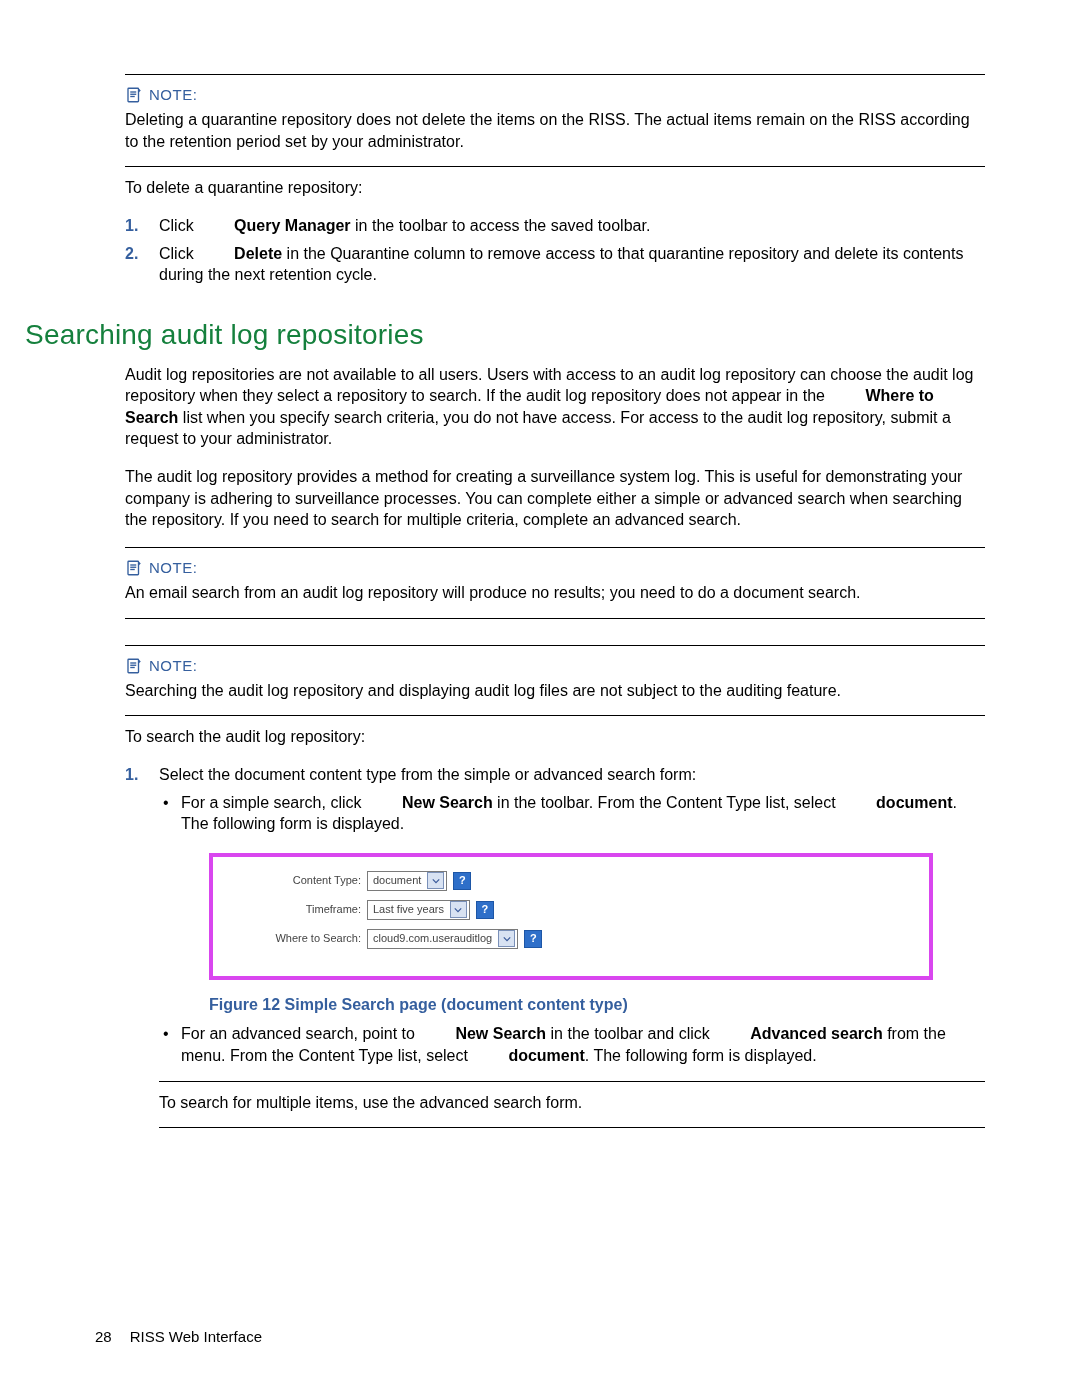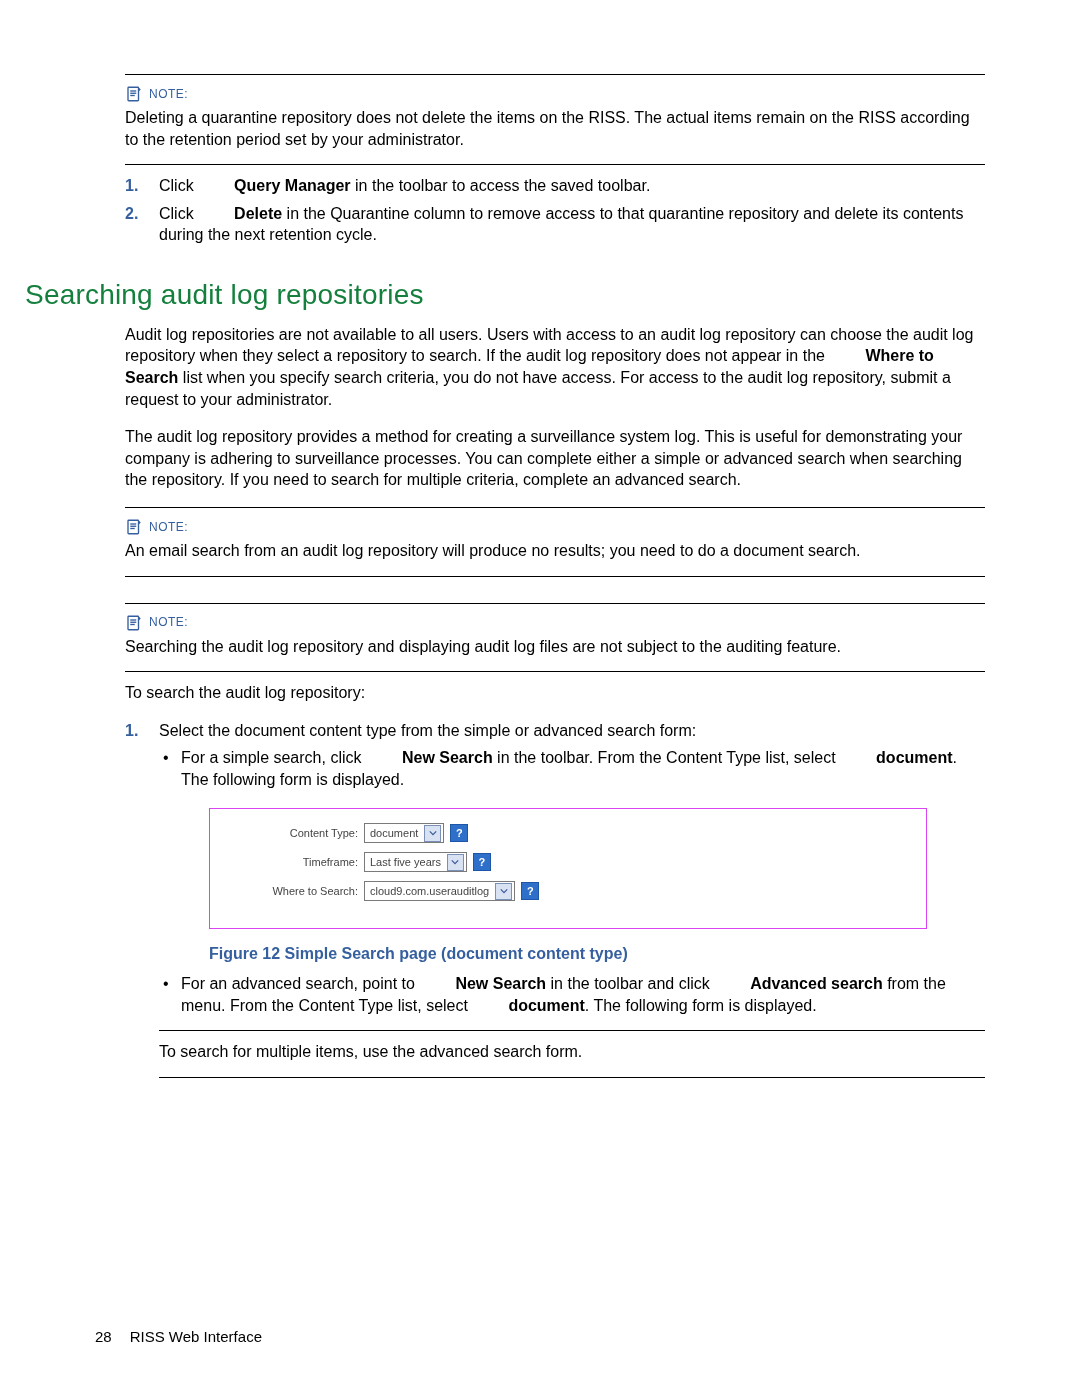--- a/index.html
+++ b/index.html
@@ -18,21 +18,21 @@
   .content-block { margin-left: 30px; }
   hr.rule {
     border: none;
     border-top: 1px solid #000;
     margin: 14px 0 10px 0;
   }
   .callout-hdr {
     display: flex;
     align-items: center;
     gap: 6px;
-    font-size: 12px;
+    font-size: 15px;
     letter-spacing: .5px;
   }
   .callout-hdr svg { flex: 0 0 auto; }
   .note-color { color: #355f9e; }
   .tip-color  { color: #355f9e; }
   .callout-body { margin: 4px 0 0 0; }
   .after-callout { margin-top: 10px; }
 
   ol.num {
     list-style: none;
@@ -74,21 +74,21 @@
   }
   .bold { font-weight: bold; margin-left: 36px; }
   .figure-caption {
     color: #355f9e;
     font-weight: bold;
     font-size: 16px;
     margin: 14px 0 8px 50px;
   }
   .figure-wrap { margin: 18px 0 6px 50px; }
   .search-form {
-    border: 1px solid #d946ef;
+    border: 4px solid #d946ef;
     background: #fff;
     padding: 14px 18px 18px 18px;
     width: 680px;
     font-family: Verdana, Arial, sans-serif;
     font-size: 11px;
     color: #444;
   }
   .form-row {
     display: flex;
     align-items: center;
@@ -167,20 +167,21 @@
       <path d="M18 3 l3 3 -3 3" fill="#355f9e" stroke="none"></path>
       <line x1="7" y1="8" x2="15" y2="8"></line>
         <line x1="7" y1="11" x2="15" y2="11"></line>
         <line x1="7" y1="14" x2="13" y2="14"></line>
     </svg>
     <span>NOTE:</span>
   </div>
   <p class="callout-body">Deleting a quarantine repository does not delete the items on the RISS. The actual items remain on the RISS according to the retention period set by your administrator.</p>
   <hr class="rule">
 
+  <p class="after-callout">To delete a quarantine repository:</p>
   <ol class="num">
     <li>
       <span class="num-marker">1.</span>
       <span>Click </span><span class="bold">Query Manager</span><span> in the toolbar to access the saved toolbar.</span>
     </li>
     <li>
       <span class="num-marker">2.</span>
       <span>Click </span><span class="bold">Delete</span><span> in the Quarantine column to remove access to that quarantine repository and delete its contents during the next retention cycle.</span>
     </li>
   </ol>

